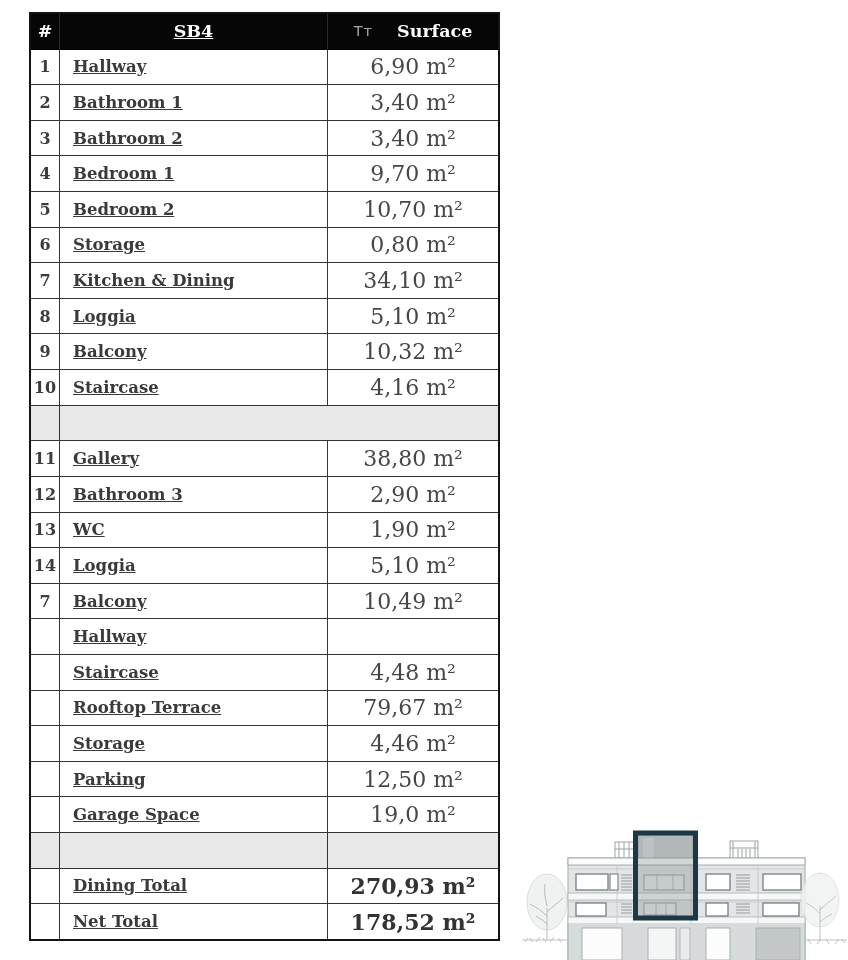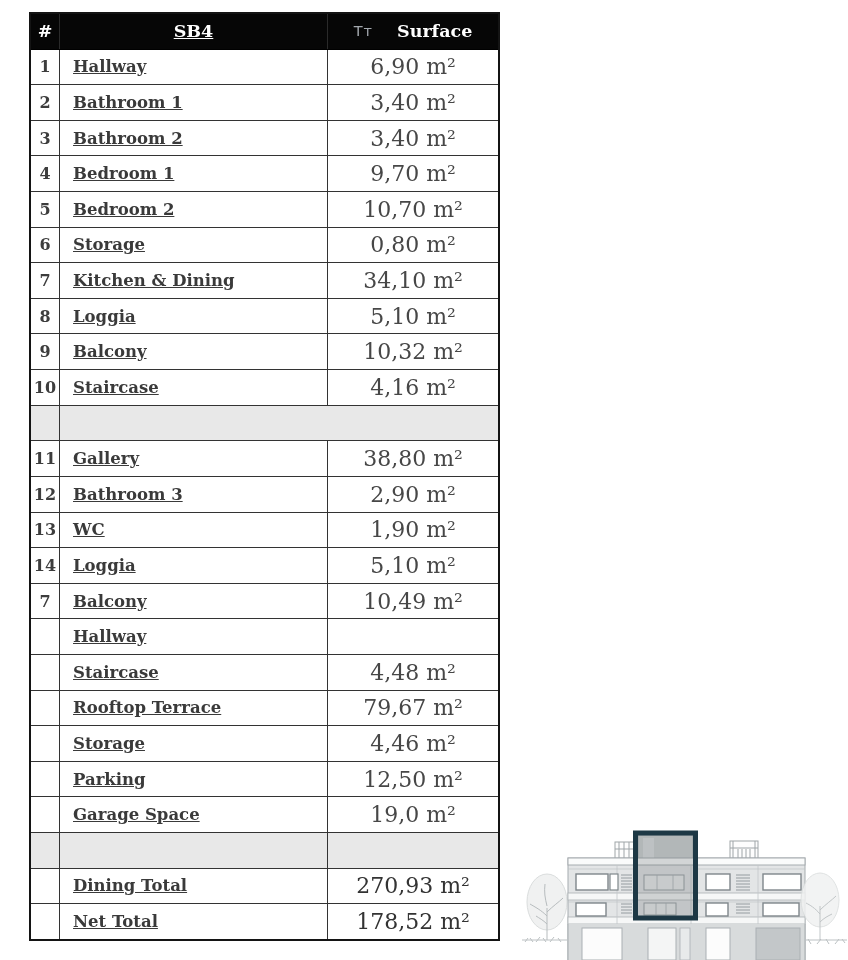--- a/index.html
+++ b/index.html
@@ -36,21 +36,21 @@
   .row.header .cell { color:#ffffff; font-weight:bold; font-size:17.5px; border-right-color:#2a2a2a; }
   .row.header .cell.surface { gap:24px; }
   .type-icon {
     font-family:"DejaVu Sans", "Liberation Sans", sans-serif;
     font-weight:normal; font-size:14.5px; color:#a2a7ad; letter-spacing:1px;
   }
 
   .row.separator { background:#e8e8e8; }
   .row.separator.merged .cell.name { border-right:none; }
 
-  .row.total .cell.surface { font-weight:normal; color:#333333; }
+  .row.total .cell.surface { font-weight:bold; color:#333333; }
 
   
   .elevation { position:absolute; left:520px; top:812px; }
 </style>
 </head>
 <body>
 
 <div class="area-table">
   <div class="row header">
     <div class="cell num">

